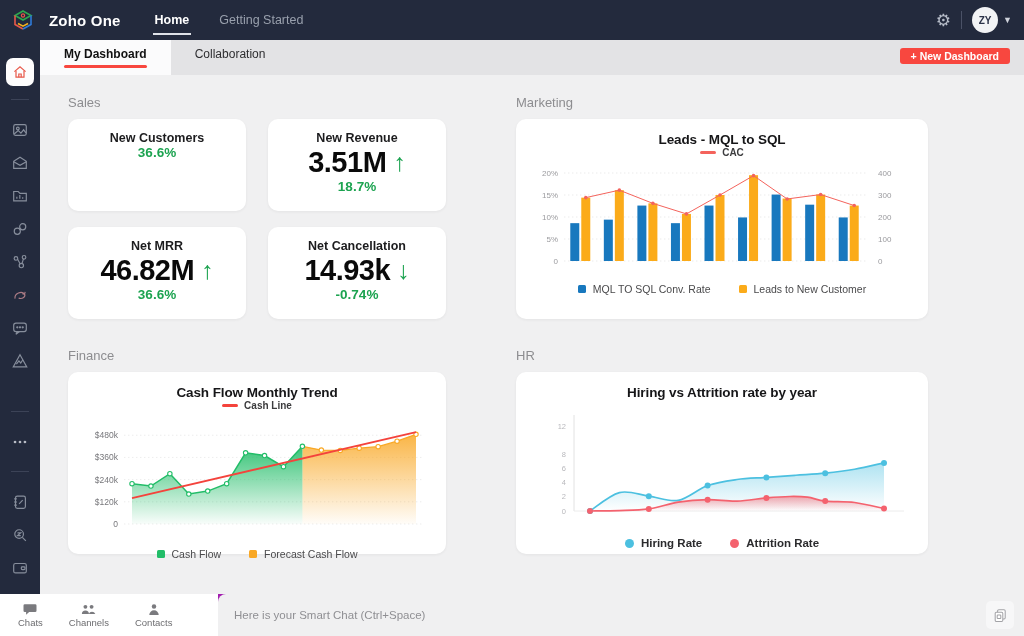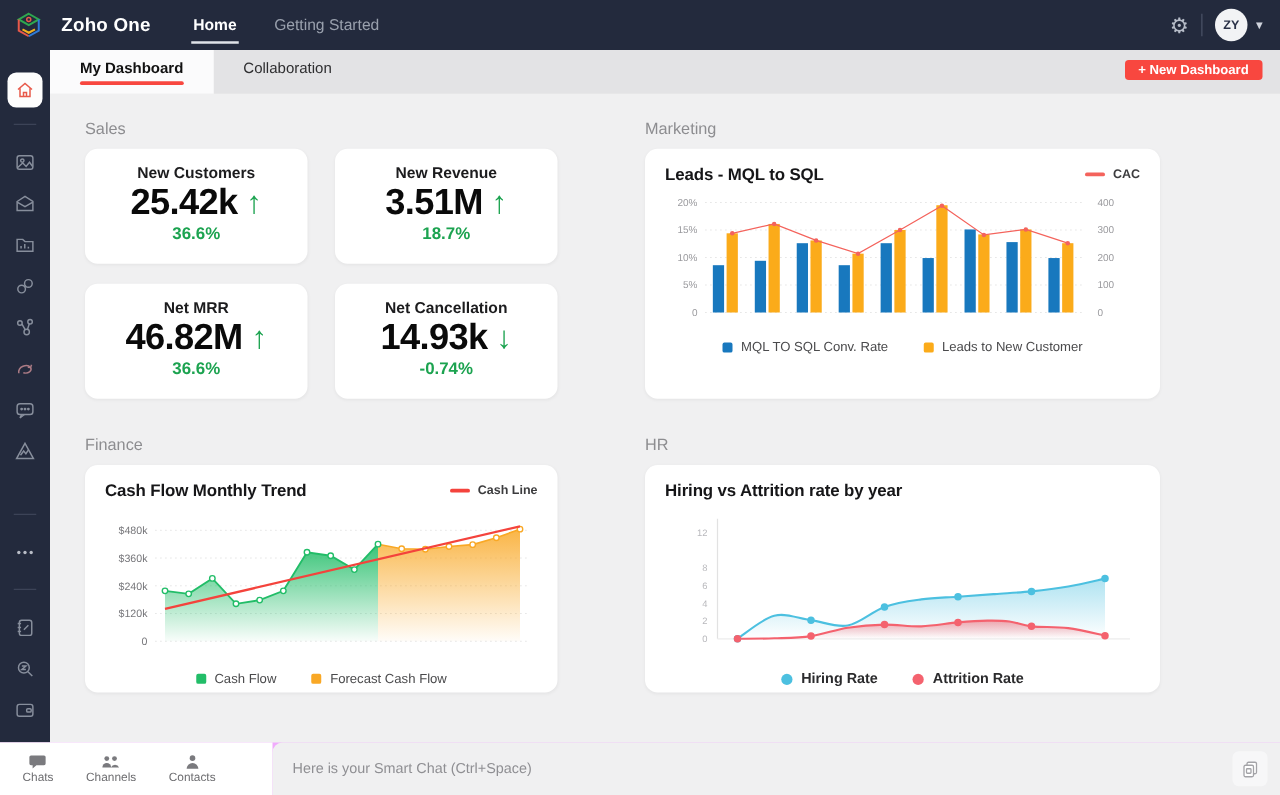--- a/index.html
+++ b/index.html
@@ -58,33 +58,33 @@
   .kpi { height:92px; text-align:center; padding-top:12px; }
   .kpi-title { font-size:12.5px; font-weight:600; color:#1c1c1e; }
   .kpi-value-row { margin-top:1px; }
   .kpi-value { font-size:29px; font-weight:800; color:#0a0a0a; letter-spacing:-.5px; }
   .kpi-arrow { font-size:25px; font-weight:600; color:#1ca350; margin-left:7px; vertical-align:1px; }
   .kpi-change { font-size:13.5px; font-weight:700; color:#1ca350; margin-top:0; }
 
   .chart-card { padding:13px 16px 8px; }
   .chart-card.h200 { height:200px; }
   .chart-card.h202 { height:182px; }
-  .chart-head { display:flex; align-items:center; justify-content:space-between; }
+  .chart-head { display:flex; align-items:center; justify-content:space-between;flex-direction:column; }
   .chart-title { font-size:13.5px; font-weight:700; color:#161618; letter-spacing:-.1px; }
   .mini-legend { display:flex; align-items:center; gap:6px; font-size:10px; font-weight:700; color:#3c3c3e; cursor:pointer; }
   .line-swatch { width:16px; height:2.5px; border-radius:2px; background:#f4635c; }
   svg.chart { display:block; width:100%; }
   .legend-row { display:flex; justify-content:center; align-items:center; gap:28px; margin-top:3px; }
   .legend-item { display:flex; align-items:center; gap:7px; font-size:10.5px; color:#4a4a4c; cursor:pointer; }
   .sq { width:8px; height:8px; border-radius:1.5px; flex:none; }
   .dot { width:9px; height:9px; border-radius:50%; flex:none; }
   .legend-item.big { font-size:11.5px; font-weight:600; color:#2b2b2d; }
 
   
-  .bottombar { position:absolute; left:0; right:0; bottom:0; height:42px; background:#f0abfc;
+  .bottombar { position:absolute; left:0; right:0; bottom:0; height:42px; background:#a21caf;
                display:flex; align-items:stretch; z-index:6; }
   .chat-tabs { width:218px; display:flex; align-items:center; padding-left:18px; gap:26px; background:#fff; }
   .chat-tab { display:flex; flex-direction:column; align-items:center; gap:1px; cursor:pointer; color:#6d6d70; }
   .chat-tab .lbl { font-size:9.5px; }
   .smart-chat { flex:1; background:#f0f0f1; border-top-left-radius:8px; display:flex; align-items:center;
                 padding-left:16px; cursor:text; }
   .smart-chat-text { font-size:11.5px; color:#8f8f93; }
   .copy-btn { width:28px; height:28px; margin:auto 10px auto auto; border-radius:5px; background:#f7f7f8;
               display:flex; align-items:center; justify-content:center; cursor:pointer; }
 </style>
@@ -233,21 +233,20 @@
   </div>
 
   <div class="content">
     <div class="grid">
       <div class="sec-label">Sales</div>
       <div class="sec-label">Marketing</div>
 
       <div class="sales-grid">
         <div class="card kpi">
           <div class="kpi-title">New Customers</div>
-          <div class="kpi-value-row"><span class="kpi-value">25.42k</span><span class="kpi-arrow">↑</span></div>
           <div class="kpi-change">36.6%</div>
         </div>
         <div class="card kpi">
           <div class="kpi-title">New Revenue</div>
           <div class="kpi-value-row"><span class="kpi-value">3.51M</span><span class="kpi-arrow">↑</span></div>
           <div class="kpi-change">18.7%</div>
         </div>
         <div class="card kpi">
           <div class="kpi-title">Net MRR</div>
           <div class="kpi-value-row"><span class="kpi-value">46.82M</span><span class="kpi-arrow">↑</span></div>

